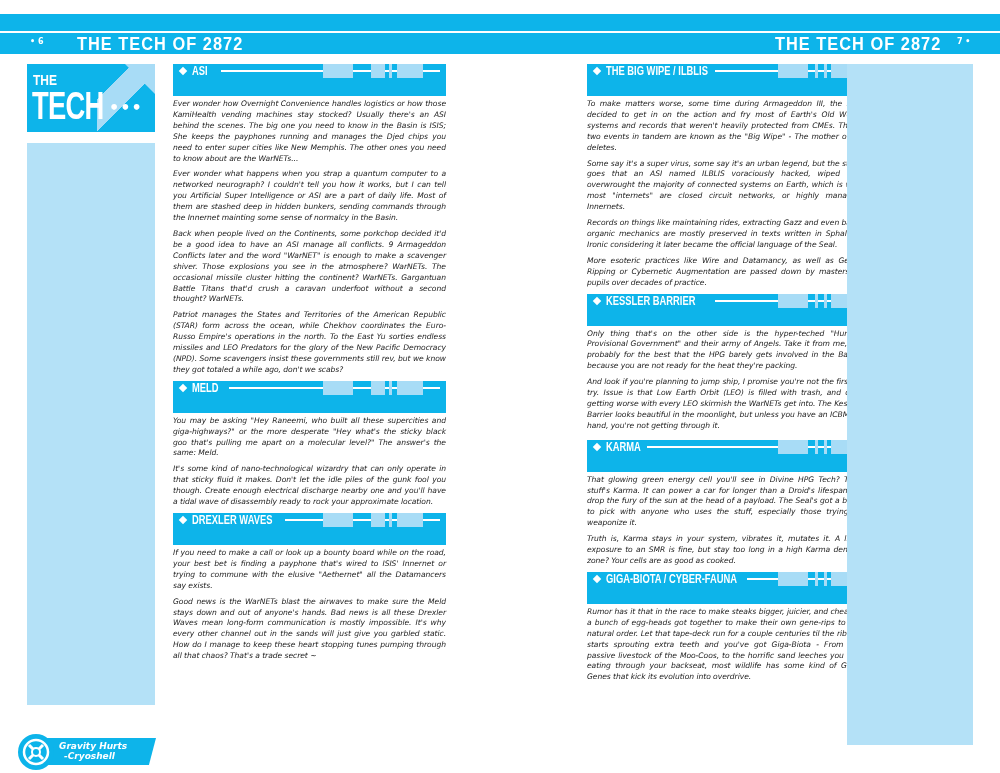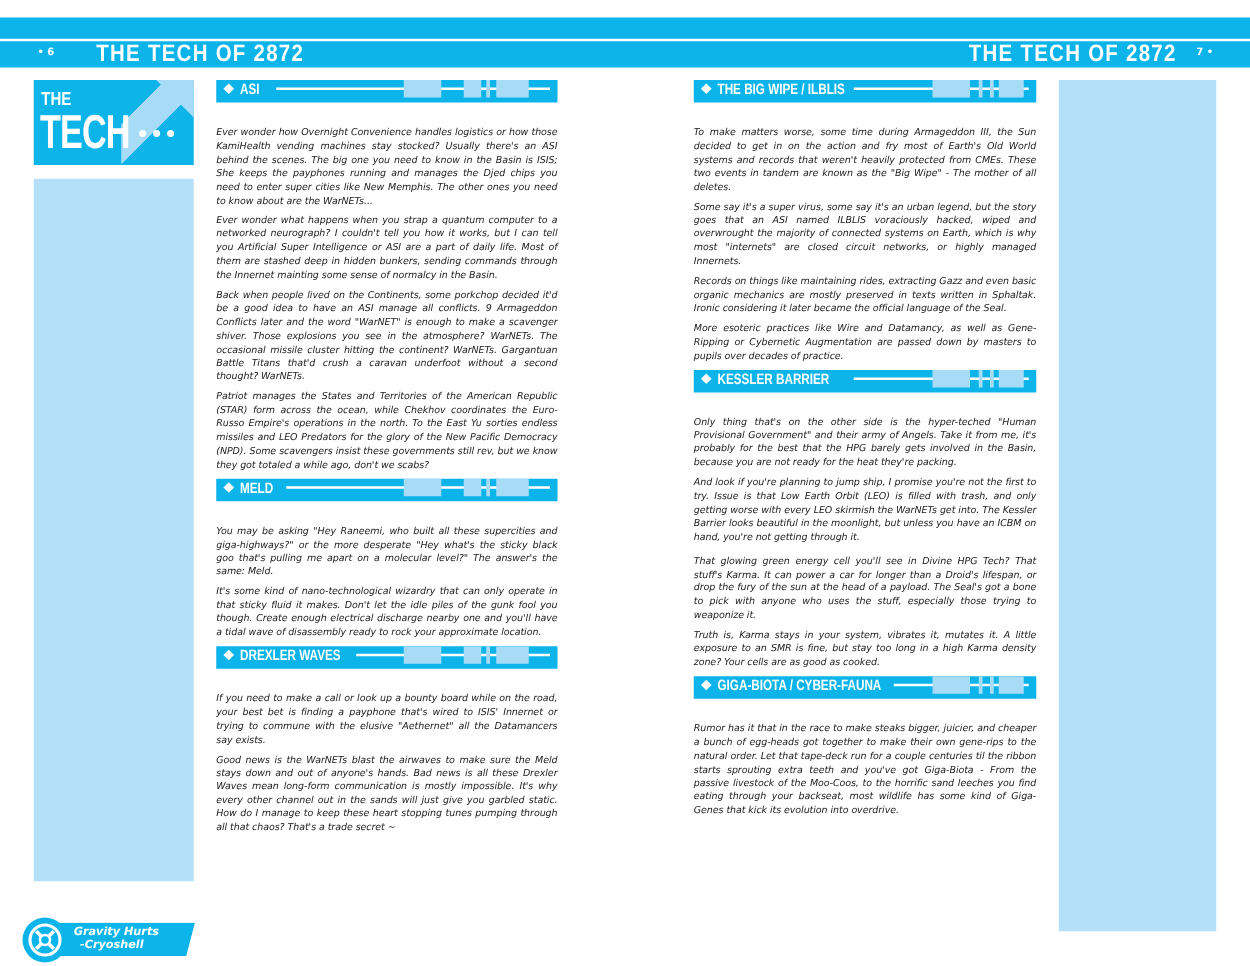--- a/index.html
+++ b/index.html
@@ -29,23 +29,23 @@
   .music { position: absolute; left: 18px; top: 734px; width: 140px; height: 36px; }
   .music .tag { position: absolute; left: 20px; top: 4px; width: 118px; height: 27px; background: #0db4ea; clip-path: polygon(0 0, 100% 0, 94% 100%, 0 100%); }
   .music .disc { position: absolute; left: 0; top: 0; width: 36px; height: 36px; border-radius: 50%; background: #0db4ea; }
   .music .disc svg { position: absolute; left: 0; top: 0; }
   .music .line1 { position: absolute; left: 41px; top: 7px; color: #fff; font-size: 9px; font-weight: bold; font-style: italic; }
   .music .line2 { position: absolute; left: 46px; top: 17px; color: #fff; font-size: 9px; font-weight: bold; font-style: italic; }
 
   
   .col { position: absolute; top: 64px; }
   .col-left { left: 173px; width: 273px; }
-  .col-right { left: 555px; width: 274px; }
+  .col-right { left: 587px; width: 274px; }
 
-  .sec-head { position: relative; height: 18px; background: #0db4ea; margin-bottom: 19px; overflow: hidden; }
+  .sec-head { position: relative; height: 32px; background: #0db4ea; margin-bottom: 3px; overflow: hidden; }
   .sec-head .diamond { position: absolute; left: 7px; top: 4px; width: 6px; height: 6px; background: #fff; transform: rotate(45deg); }
   .sec-head .title { position: absolute; left: 19px; top: 0; height: 14px; line-height: 14px; color: #fff;
     font-family: "Liberation Sans", sans-serif; font-weight: bold; font-size: 12px; transform: scaleX(0.78); transform-origin: left; white-space: nowrap; }
   .sec-head .rule { position: absolute; top: 6px; height: 2px; background: #fff; right: 6px; }
   .sec-head .blk { position: absolute; top: 0; height: 14px; background: #a8dcf6; }
 
   p.body { font-family: "DejaVu Sans", sans-serif; font-style: italic; font-size: 7.6px; line-height: 10.9px; text-align: justify; color: #222; margin-bottom: 5px; letter-spacing: -0.05px; }
   .gap { height: 3px; }
 </style>
 </head>
@@ -144,20 +144,29 @@
     <span class="rule" style="left:128px;"></span>
     <span class="blk" style="left:191px;width:30px;"></span>
     <span class="blk" style="left:228px;width:3px;"></span>
     <span class="blk" style="left:237px;width:3px;"></span>
     <span class="blk" style="left:244px;width:20px;"></span>
   </div>
   <p class="body">Only thing that's on the other side is the hyper-teched "Human Provisional Government" and their army of Angels. Take it from me, it's probably for the best that the HPG barely gets involved in the Basin, because you are not ready for the heat they're packing.</p>
   <p class="body">And look if you're planning to jump ship, I promise you're not the first to try. Issue is that Low Earth Orbit (LEO) is filled with trash, and only getting worse with every LEO skirmish the WarNETs get into. The Kessler Barrier looks beautiful in the moonlight, but unless you have an ICBM on hand, you're not getting through it.</p>
   <div class="gap"></div>
 
+  <div class="sec-head">
+    <span class="diamond"></span>
+    <span class="title">KARMA</span>
+    <span class="rule" style="left:60px;"></span>
+    <span class="blk" style="left:191px;width:30px;"></span>
+    <span class="blk" style="left:228px;width:3px;"></span>
+    <span class="blk" style="left:237px;width:3px;"></span>
+    <span class="blk" style="left:244px;width:20px;"></span>
+  </div>
   <p class="body">That glowing green energy cell you'll see in Divine HPG Tech? That stuff's Karma. It can power a car for longer than a Droid's lifespan, or drop the fury of the sun at the head of a payload. The Seal's got a bone to pick with anyone who uses the stuff, especially those trying to weaponize it.</p>
   <p class="body">Truth is, Karma stays in your system, vibrates it, mutates it. A little exposure to an SMR is fine, but stay too long in a high Karma density zone? Your cells are as good as cooked.</p>
 
   <div class="sec-head">
     <span class="diamond"></span>
     <span class="title">GIGA-BIOTA / CYBER-FAUNA</span>
     <span class="rule" style="left:160px;"></span>
     <span class="blk" style="left:191px;width:30px;"></span>
     <span class="blk" style="left:228px;width:3px;"></span>
     <span class="blk" style="left:237px;width:3px;"></span>

